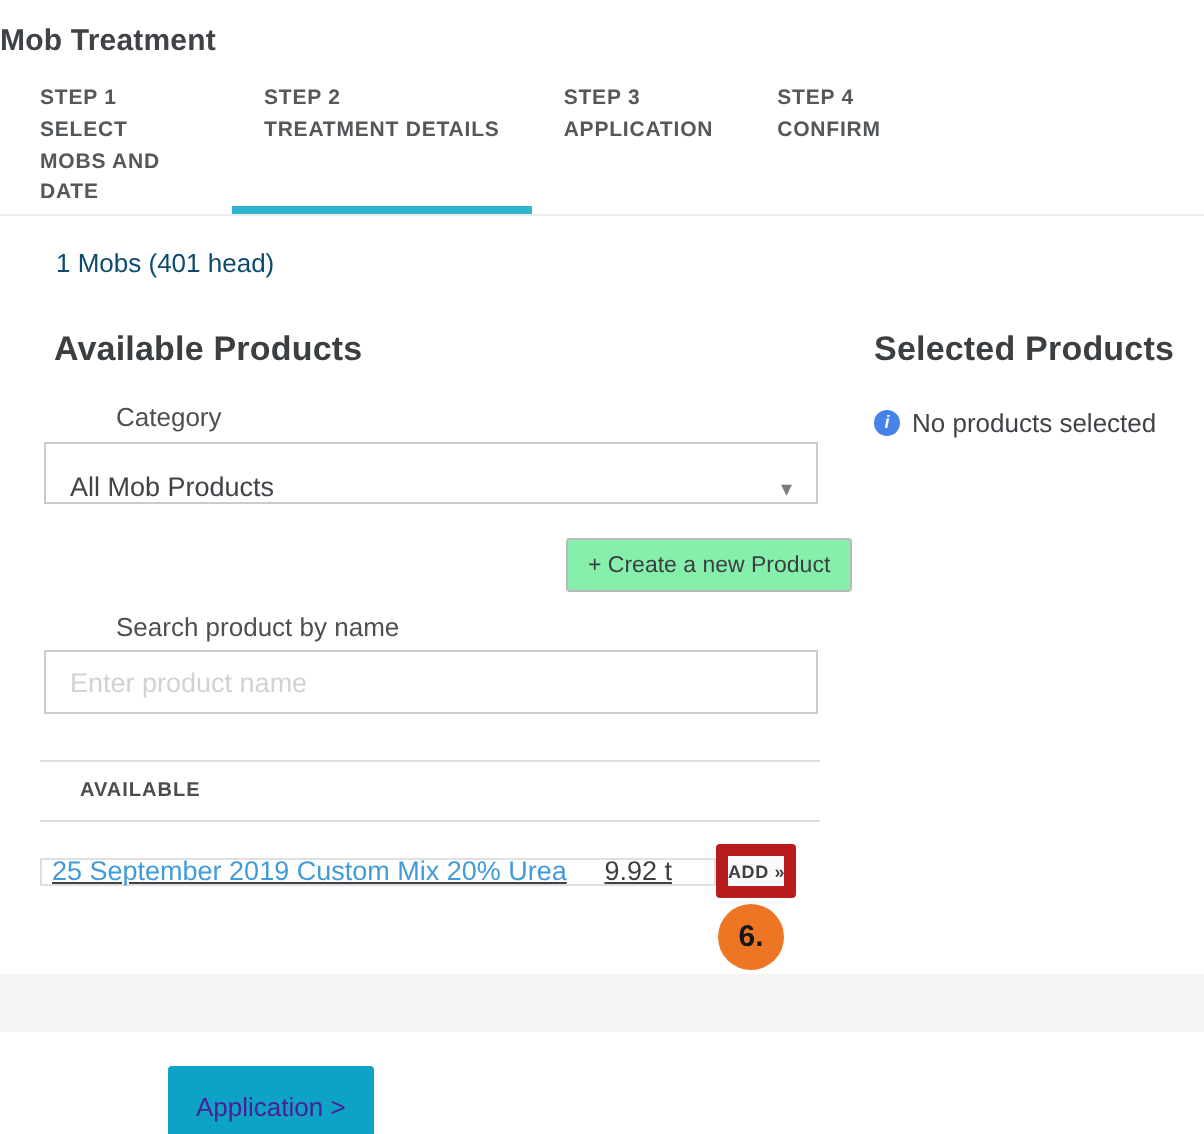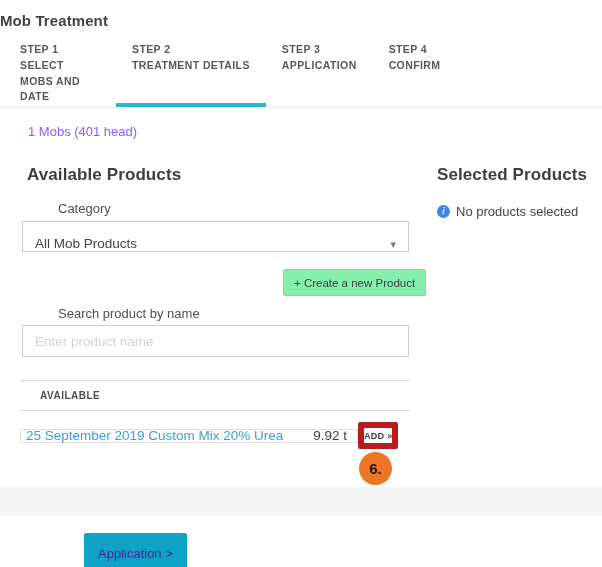--- a/index.html
+++ b/index.html
@@ -49,21 +49,21 @@
     position: absolute;
     left: 0; top: 107px;
     width: 602px; height: 1px;
     background: #ececec;
   }
   
   .summary {
     position: absolute;
     left: 28px; top: 124px;
     font-size: 13px;
-    color: #8b5cf6;
+    color: #0c4a6e;
   }
   
   .section-heading {
     position: absolute;
     font-size: 17px;
     font-weight: 700;
     color: #3b3f42;
     letter-spacing: 0.1px;
   }
   .heading-available { left: 27px; top: 165px; }
@@ -147,33 +147,34 @@
     display: flex;
     align-items: center;
   }
   .trow .row-box {
     width: 338px; height: 14px;
     border: 1px solid #e0e0e0;
     background: #ffffff;
     display: flex;
     align-items: center;
     padding-left: 5px;
+    text-decoration: underline;
   }
   .product-link {
     flex: 1;
     font-size: 13.5px;
     color: #419bd9;
     text-decoration: none;
     cursor: pointer;
     white-space: nowrap;
   }
   .qty {
     font-size: 13.5px;
     color: #3b3f42;
-    padding-right: 10px;
+    padding-right: 21px;
   }
   .add-btn {
     width: 40px; height: 27px;
     border: 6px solid #b91c1c;
     border-radius: 2px;
     background: #fafafa;
     font-family: inherit;
     font-size: 9px;
     font-weight: 700;
     letter-spacing: 0.3px;

